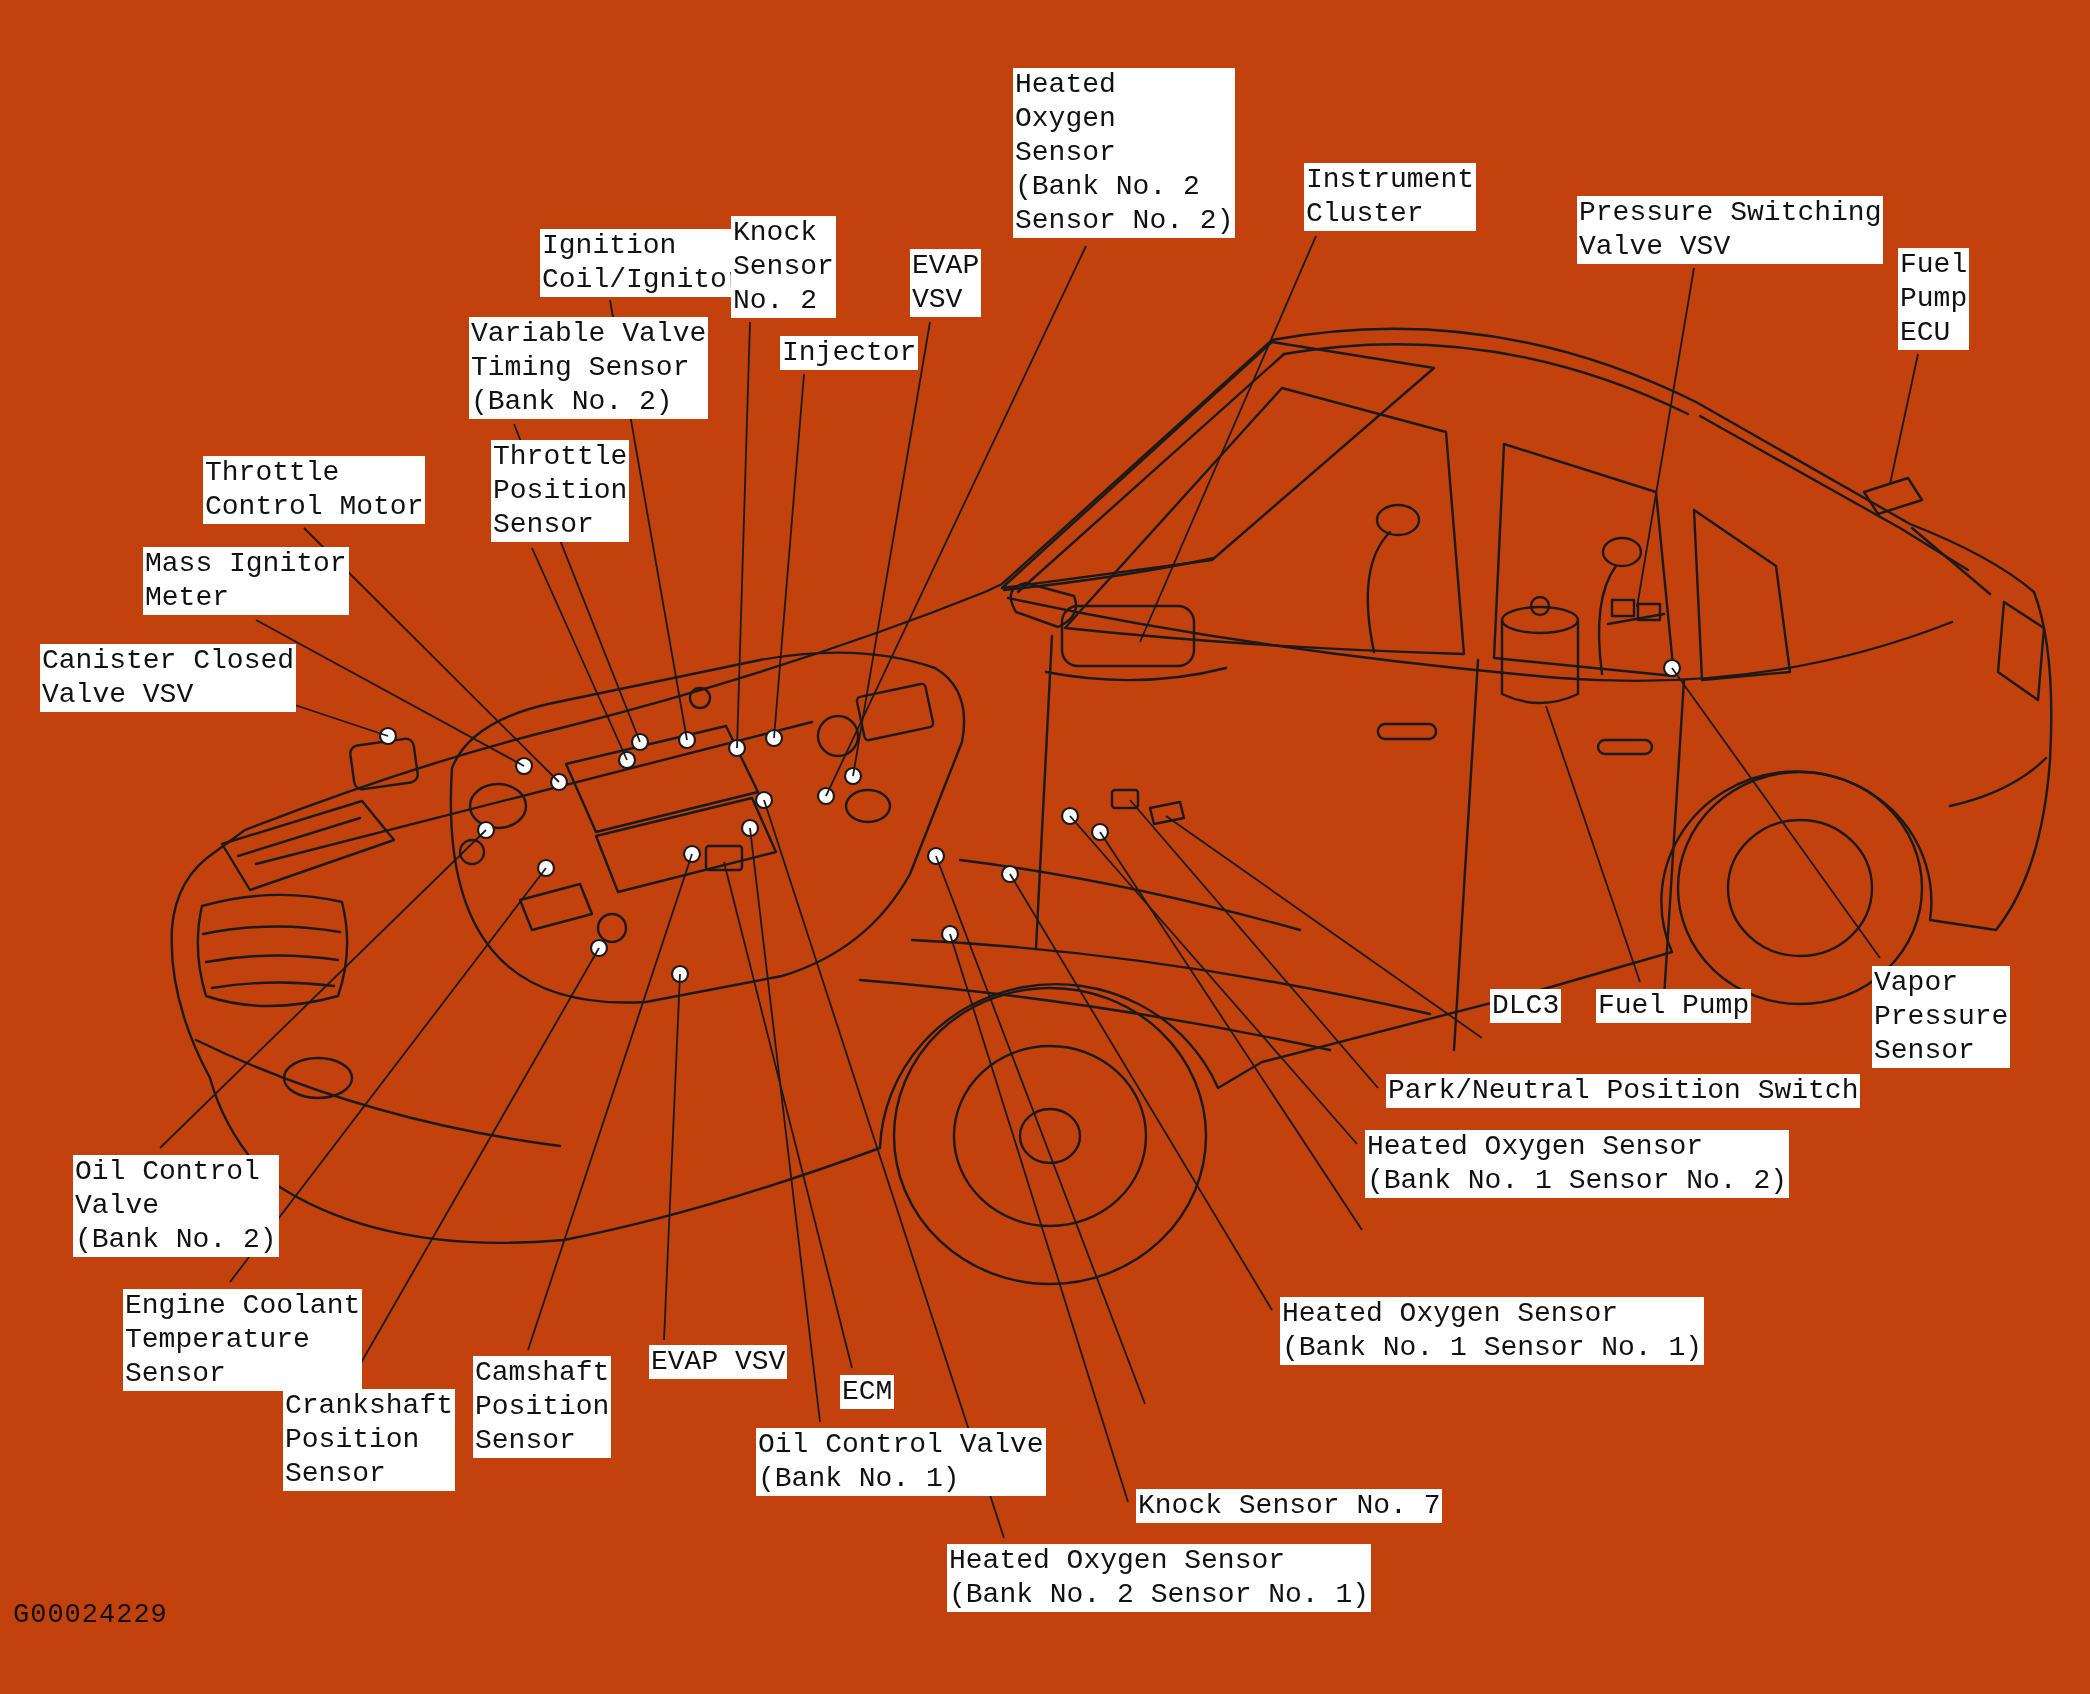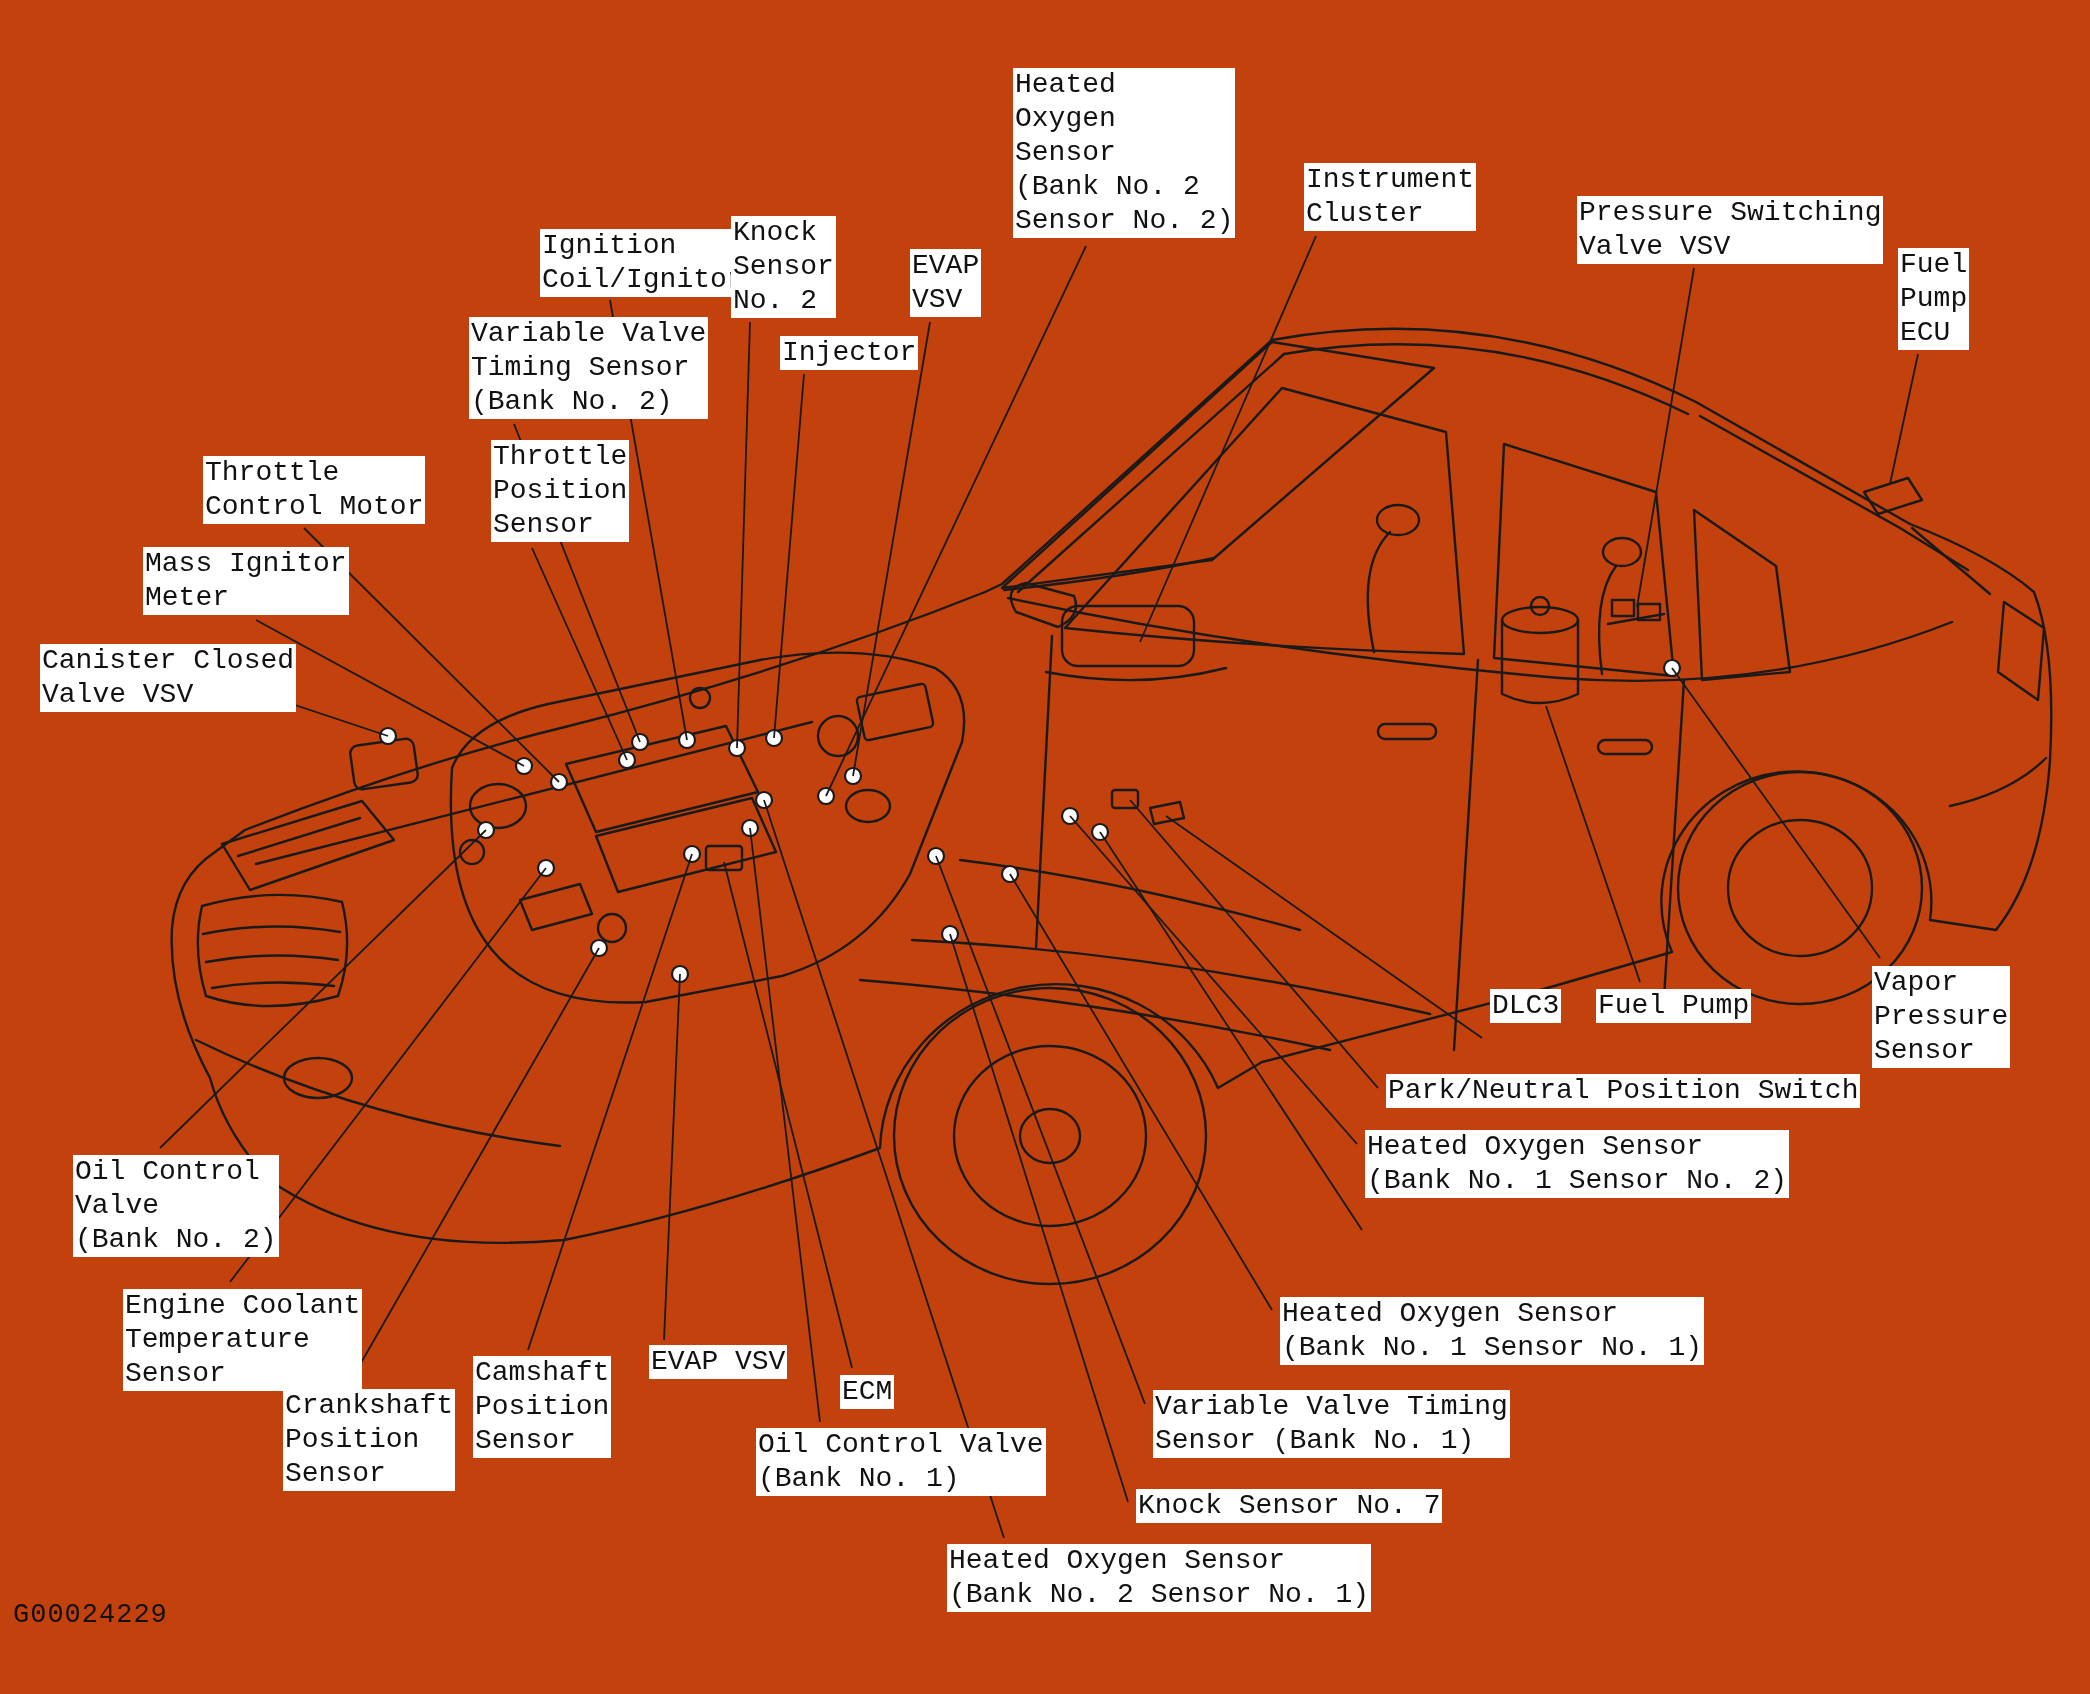--- a/index.html
+++ b/index.html
@@ -263,18 +263,16 @@
   <div class="lbl" style="left:1596px;top:989px">Fuel Pump</div>
   <div class="lbl" style="left:1872px;top:966px">Vapor
 Pressure
 Sensor</div>
   <div class="lbl" style="left:1490px;top:989px">DLC3</div>
   <div class="lbl" style="left:1386px;top:1074px">Park/Neutral Position Switch</div>
   <div class="lbl" style="left:1365px;top:1130px">Heated Oxygen Sensor
 (Bank No. 1 Sensor No. 2)</div>
   <div class="lbl" style="left:1280px;top:1297px">Heated Oxygen Sensor
 (Bank No. 1 Sensor No. 1)</div>
-  <div class="lbl" style="left:1153px;top:1390px">Variable Valve Timing
-Sensor (Bank No. 1)</div>
   <div class="lbl" style="left:1136px;top:1489px">Knock Sensor No. 7</div>
 
   <div id="figure-id">G00024229</div>
 </div>
 
 </body></html>

